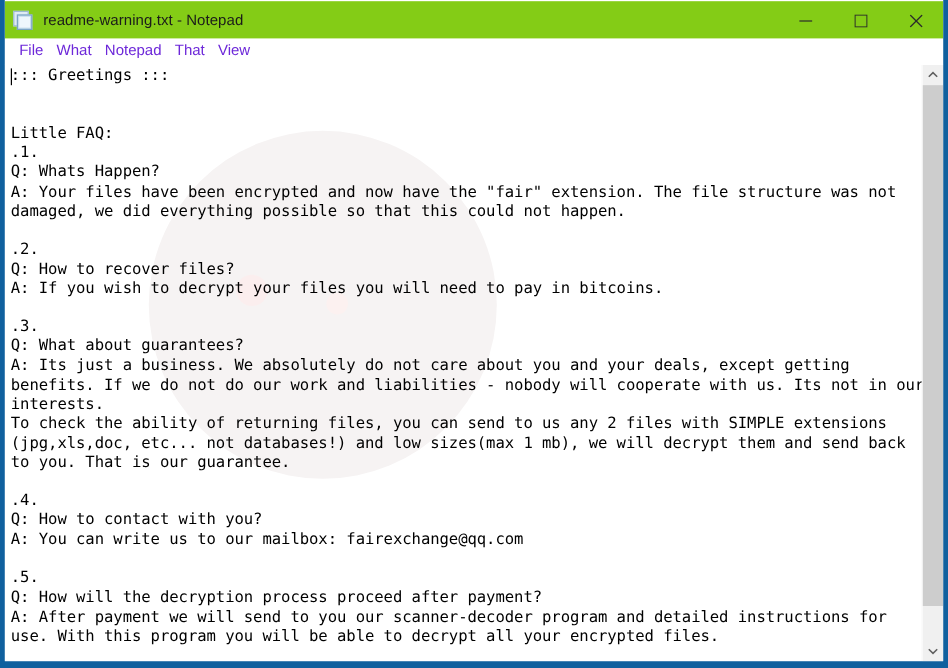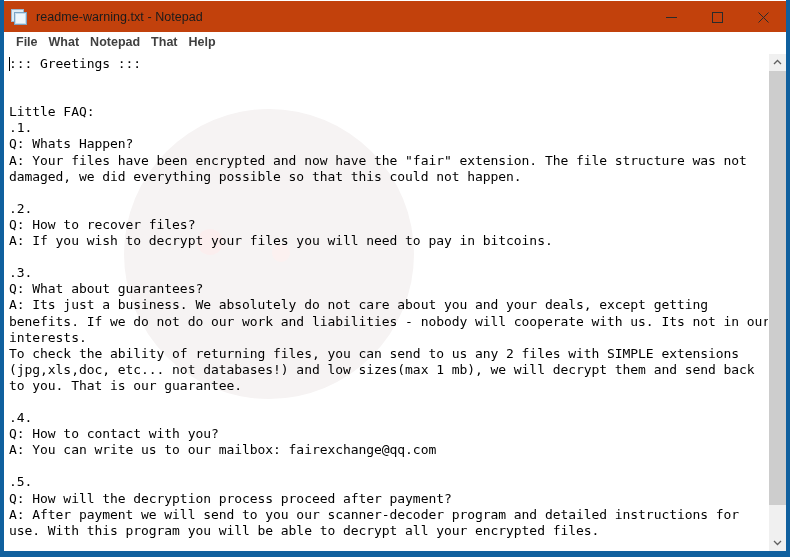--- a/index.html
+++ b/index.html
@@ -27,21 +27,21 @@
     display: flex;
     flex-direction: column;
     overflow: hidden;
   }
 
   
   #titlebar {
     position: relative;
     height: 32px;
     min-height: 32px;
-    background: #c2410c;
+    background: #84cc16;
     display: flex;
     align-items: center;
     padding-left: 7px;
     box-sizing: border-box;
     border-top: 1px solid #ffffff;
     text-align: right;
   }
   #app-icon {
     width: 17px;
     height: 17px;
@@ -103,26 +103,25 @@
     height: 21px;
     min-height: 21px;
     background: #ffffff;
     display: flex;
     align-items: center;
     padding-left: 7px;
     box-sizing: border-box;
   }
   .menu-item {
     font-size: 12.5px;
-    color: #404040;
+    color: #6d28d9;
     padding: 0 6px 0 5px;
     line-height: 21px;
     white-space: nowrap;
     font-family: "Liberation Sans", sans-serif;
-    font-weight: bold;
   }
 
   
   #client {
     position: relative;
     flex: 1 1 auto;
     background: #ffffff;
     display: flex;
     overflow: hidden;
     border-top: 1px solid #ffffff;
@@ -280,21 +279,21 @@
         </svg>
       </div>
     </div>
   </div>
 
   <div id="menubar">
     <div class="menu-item">File</div>
     <div class="menu-item">What</div>
     <div class="menu-item">Notepad</div>
     <div class="menu-item">That</div>
-    <div class="menu-item">Help</div>
+    <div class="menu-item">View</div>
   </div>
 
   <div id="client">
 
     <div id="textarea-wrap">
       <div id="watermark">
         <div id="wm-circle"></div>
         <div id="wm-dot1"></div>
         <div id="wm-dot2"></div>
       </div>

